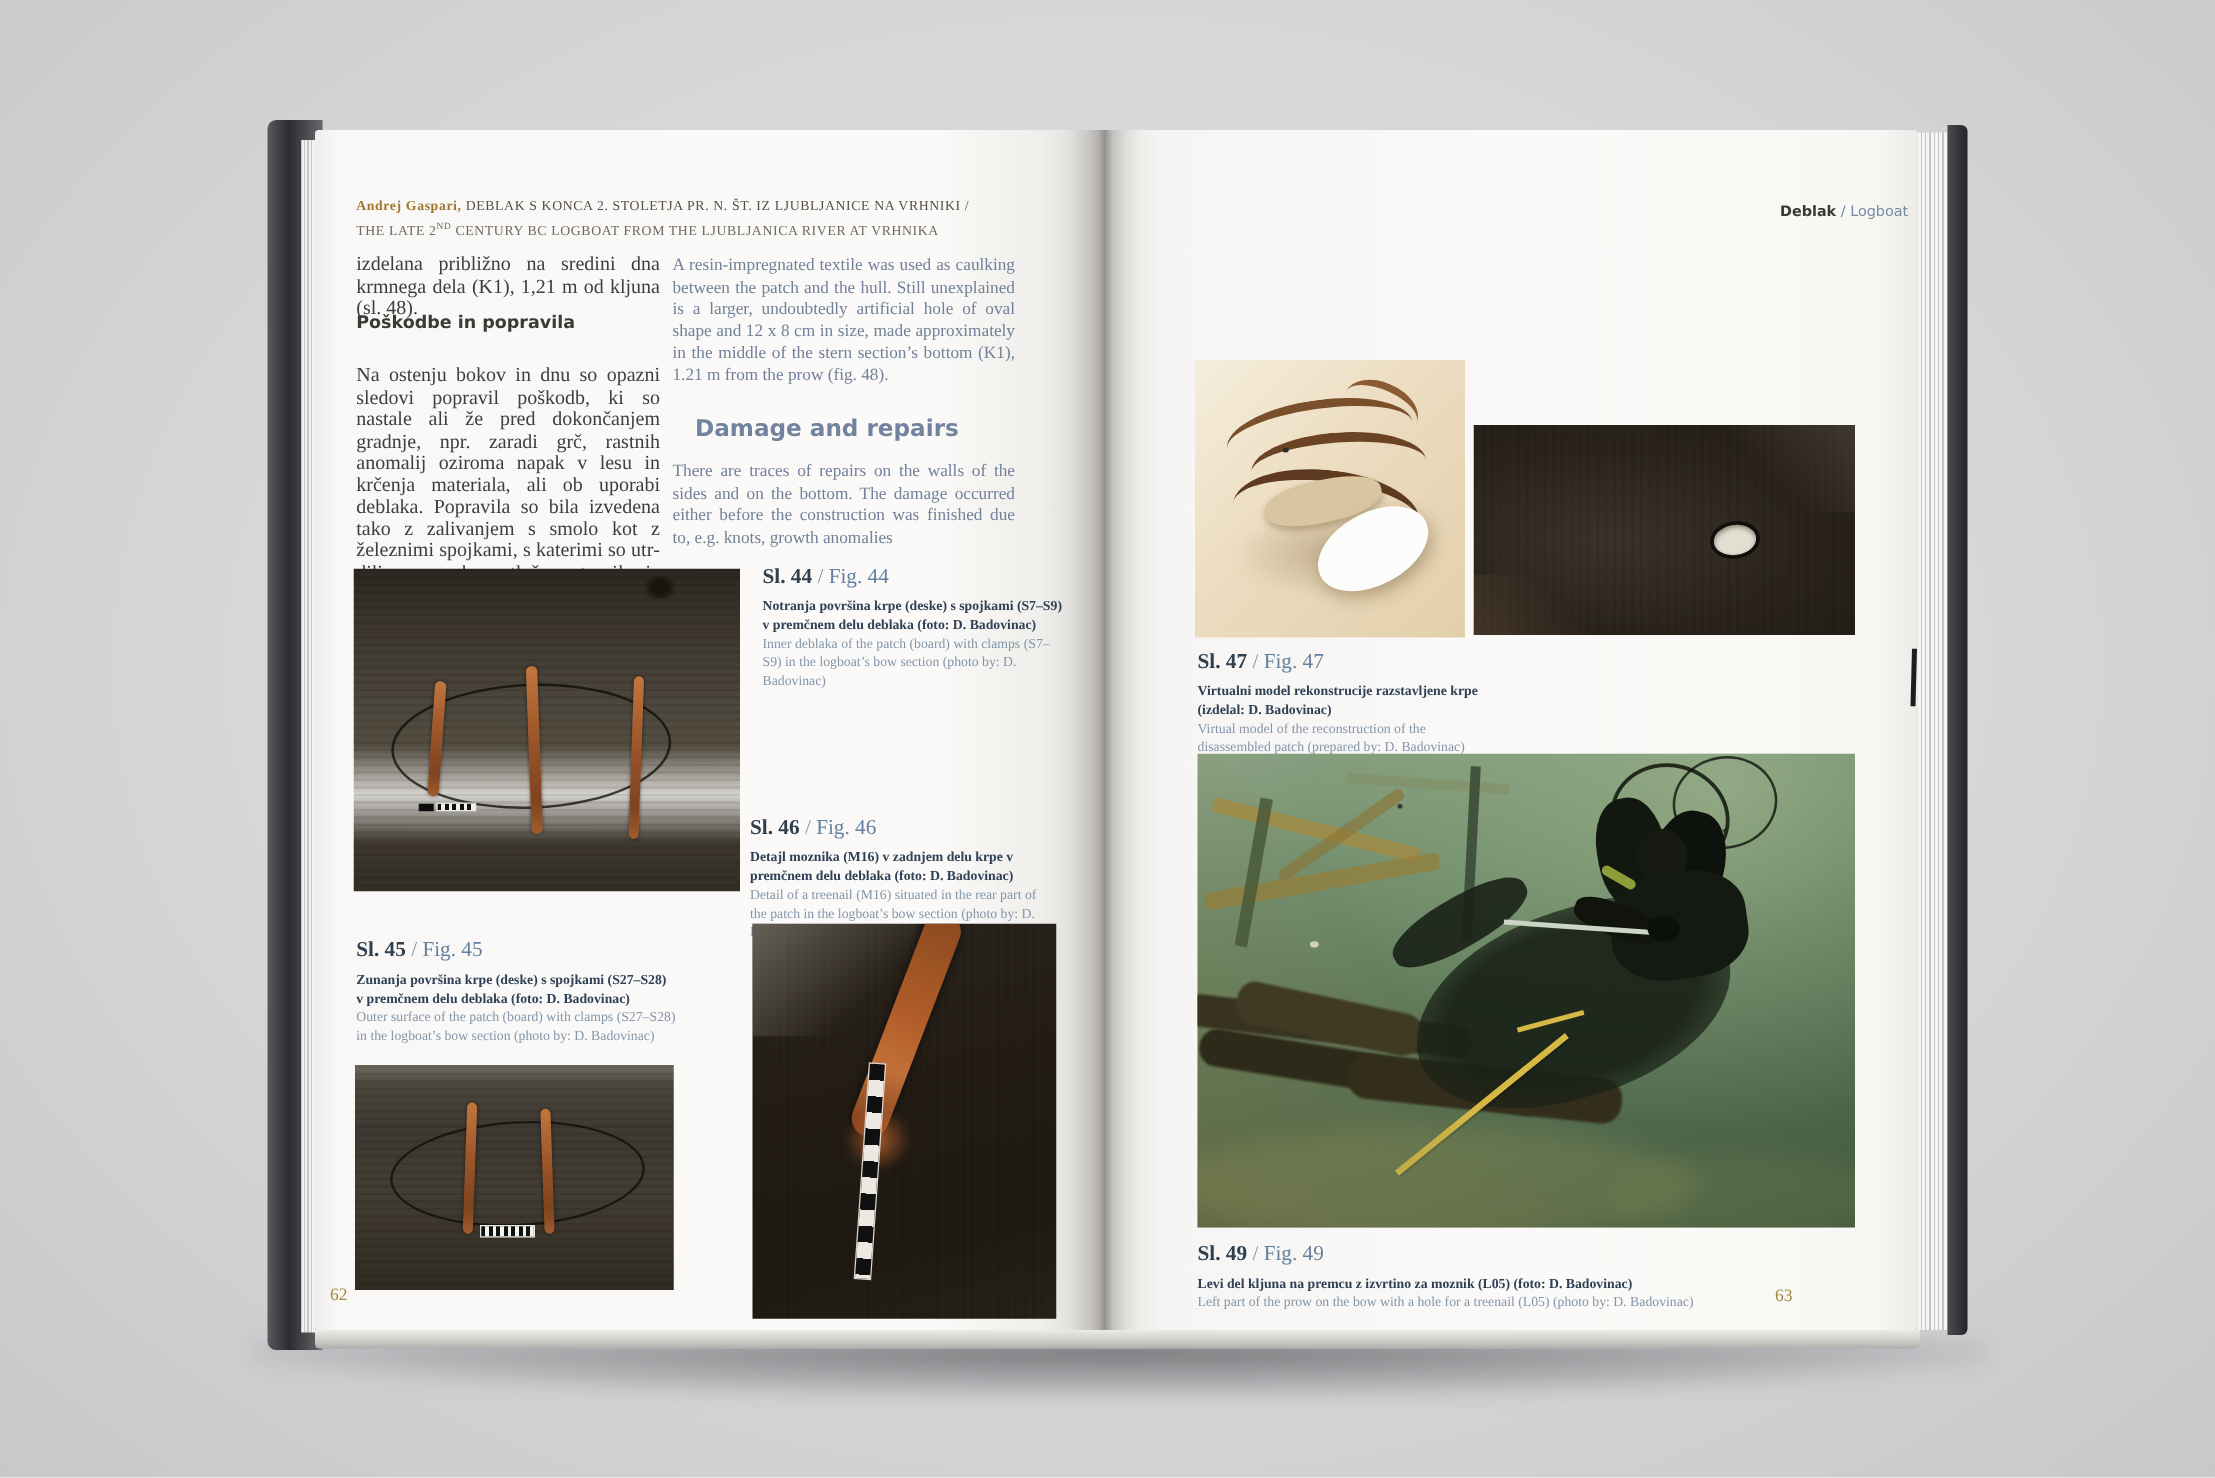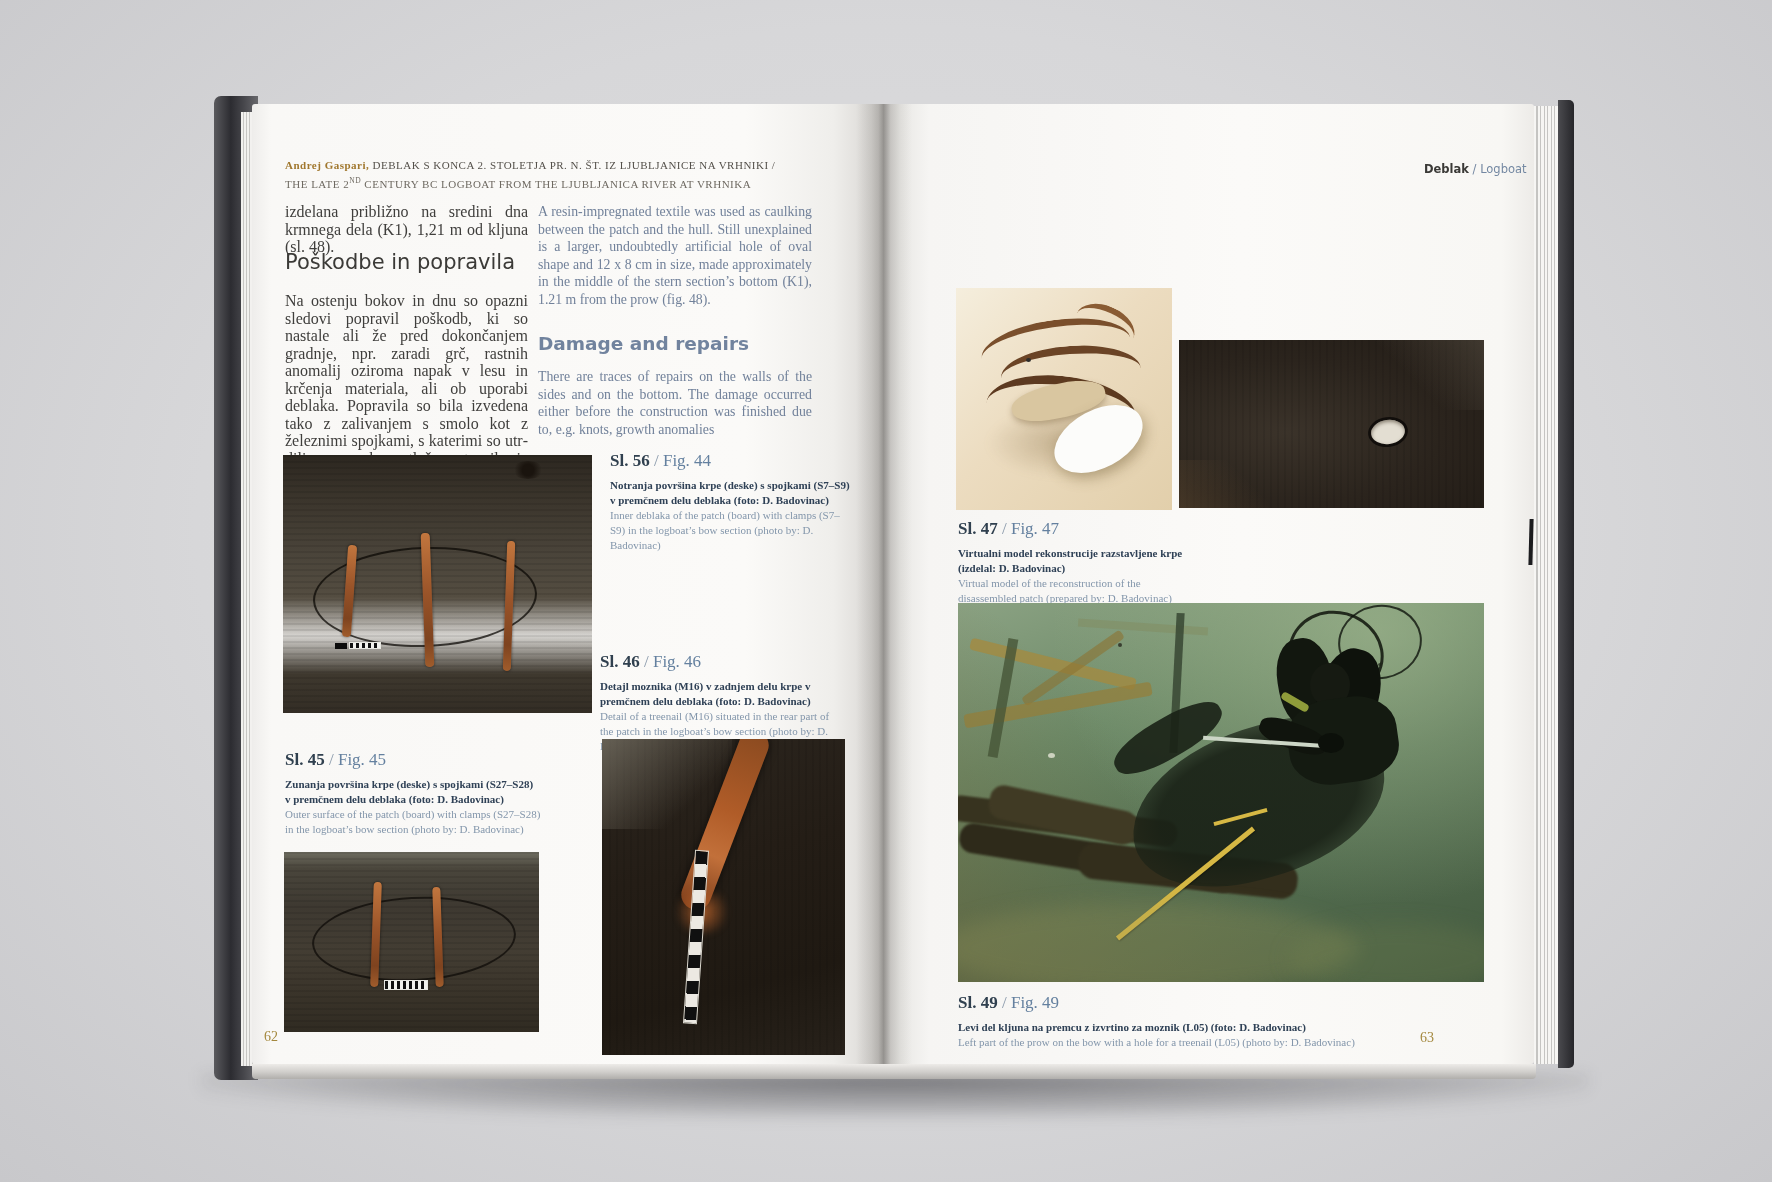--- a/index.html
+++ b/index.html
@@ -30,21 +30,21 @@
   .page-right{left:884px;width:650px;border-radius:0 3px 3px 0;
     background:linear-gradient(90deg,#cfcdca 0,#e9e8e5 2.5%,#f6f5f3 7%,#fbfaf8 55%,#f8f7f4 95%,#edebe8 100%);}
   .bookmark{left:1529px;top:519px;width:4px;height:46px;background:#1c1c1f;transform:rotate(1.5deg);}
   
   .hdr{font-size:11px;line-height:15px;letter-spacing:.5px;color:#54504a;white-space:nowrap;}
   .hdr .author{color:#a1782f;font-weight:bold;}
   .hdr2{color:#6e6961;}
   .sup{font-size:7.5px;vertical-align:super;}
   .body-sl{font-size:16px;line-height:17.5px;color:#3f3e3c;text-align:justify;}
   .body-en{font-size:13.8px;line-height:17.5px;color:#71819a;text-align:justify;}
-  .h-sl{font-family:"DejaVu Sans", sans-serif;font-size:21px;font-weight:normal;color:#3b3a37;}
+  .h-sl{font-family:"DejaVu Sans", sans-serif;font-size:14px;font-weight:bold;color:#3b3a37;}
   .h-en{font-family:"DejaVu Sans", sans-serif;font-size:18.5px;font-weight:bold;color:#71839e;}
   .figlabel{font-size:17px;line-height:20px;margin-bottom:7px;white-space:pre;}
   .fl-sl{color:#30404f;font-weight:600;}
   .fl-sep{color:#8a9aab;}
   .fl-en{color:#64809f;text-align:right;}
   .cap-sl{font-size:11px;line-height:15px;font-weight:bold;color:#2f4156;}
   .cap-en{font-size:11px;line-height:15px;color:#8396ab;}
   .pageno{font-size:14px;color:#a4883e;}
   .rhdr{font-family:"DejaVu Sans", sans-serif;font-size:11.5px;white-space:pre;}
   .rhdr .b{font-weight:bold;color:#3a3936;}
@@ -72,36 +72,36 @@
   <div class="abs page page-left">
 
     <div class="abs hdr" style="left:33px;top:54px;"><span class="author">Andrej Gaspari,</span><span> DEBLAK S KONCA 2. STOLETJA PR. N. ŠT. IZ LJUBLJANICE NA VRHNIKI /</span></div>
     <div class="abs hdr hdr2" style="left:33px;top:69px;"><span>THE LATE 2</span><span class="sup">ND</span><span> CENTURY BC LOGBOAT FROM THE LJUBLJANICA RIVER AT VRHNIKA</span></div>
 
     <div class="abs body-sl" style="left:33px;top:99px;width:243px;">izdelana približno na sredini dna krmnega dela (K1), 1,21 m od kljuna (sl. 48).</div>
     <div class="abs h-sl" style="left:33px;top:146px;">Poškodbe in popravila</div>
     <div class="abs body-sl" style="left:33px;top:188px;width:243px;">Na ostenju bokov in dnu so opazni sledovi popravil poškodb, ki so nastale ali že pred dokončanjem gradnje, npr. zaradi grč, rast­nih anomalij oziroma napak v lesu in krčenja materiala, ali ob uporabi deblaka. Popravila so bila izvedena tako z zalivanjem s smolo kot z železnimi spojkami, s katerimi so utr­dili v razpoke zatlačeno tesnilo iz tkanine, prepojene s smolo.</div>
 
     <div class="abs body-en" style="left:286px;top:99px;width:274px;">A resin-impregnated textile was used as caulking between the patch and the hull. Still unexplained is a larger, undoubtedly artificial hole of oval shape and 12 x 8 cm in size, made approximately in the middle of the stern section’s bottom (K1), 1.21 m from the prow (fig. 48).</div>
-    <div class="abs h-en" style="left:286px;top:229px;">Damage and repairs</div>
+    <div class="abs h-en" style="left:304px;top:229px;">Damage and repairs</div>
     <div class="abs body-en" style="left:286px;top:264px;width:274px;">There are traces of repairs on the walls of the sides and on the bottom. The damage occurred either before the construction was finished due to, e.g. knots, growth anomalies</div>
 
     <div class="abs photo" style="left:31px;top:351px;width:309px;height:258px;background:linear-gradient(180deg,#2c2720 0%,#3a342b 16%,#4a443a 38%,#544d41 55%,#47413634 70%,#3e382e 85%,#332d25 100%);">
       <div class="abs fill grain-h"></div>
       <div class="abs" style="left:228px;top:6px;width:34px;height:18px;border-radius:50%;background:radial-gradient(circle,#1a140e 30%,transparent 70%);"></div>
       <div class="abs" style="left:30px;top:92px;width:220px;height:96px;border:2px solid rgba(12,9,5,.75);border-radius:50%;transform:rotate(-2deg);"></div>
       <div class="abs clamp" style="left:62px;top:90px;width:9px;height:92px;transform:rotate(4deg);"></div>
       <div class="abs clamp" style="left:140px;top:78px;width:9px;height:134px;transform:rotate(-2deg);"></div>
       <div class="abs clamp" style="left:222px;top:86px;width:8px;height:130px;transform:rotate(2deg);"></div>
       <div class="abs" style="left:52px;top:188px;width:12px;height:6px;background:#0c0c0c;"></div>
       <div class="abs scalebar" style="left:66px;top:187px;width:30px;height:5px;"></div>
     </div>
 
     <div class="abs" style="left:358px;top:347px;width:240px;">
-      <div class="figlabel"><span class="fl-sl">Sl. 56</span><span class="fl-sep"> / </span><span class="fl-en">Fig. 44</span></div>
+      <div class="figlabel"><span class="fl-sl">Sl. 44</span><span class="fl-sep"> / </span><span class="fl-en">Fig. 44</span></div>
       <div class="cap-sl">Notranja površina krpe (deske) s spojkami (S7–S9) v premčnem delu deblaka (foto: D. Badovinac)</div>
       <div class="cap-en">Inner deblaka of the patch (board) with clamps (S7–S9) in the logboat’s bow section (photo by: D. Badovinac)</div>
     </div>
 
     <div class="abs" style="left:348px;top:533px;width:240px;margin-top:15px;">
       <div class="figlabel"><span class="fl-sl">Sl. 46</span><span class="fl-sep"> / </span><span class="fl-en">Fig. 46</span></div>
       <div class="cap-sl">Detajl moznika (M16) v zadnjem delu krpe v premčnem delu deblaka (foto: D. Badovinac)</div>
       <div class="cap-en">Detail of a treenail (M16) situated in the rear part of the patch in the logboat’s bow section (photo by: D. Badovinac)</div>
     </div>
 

